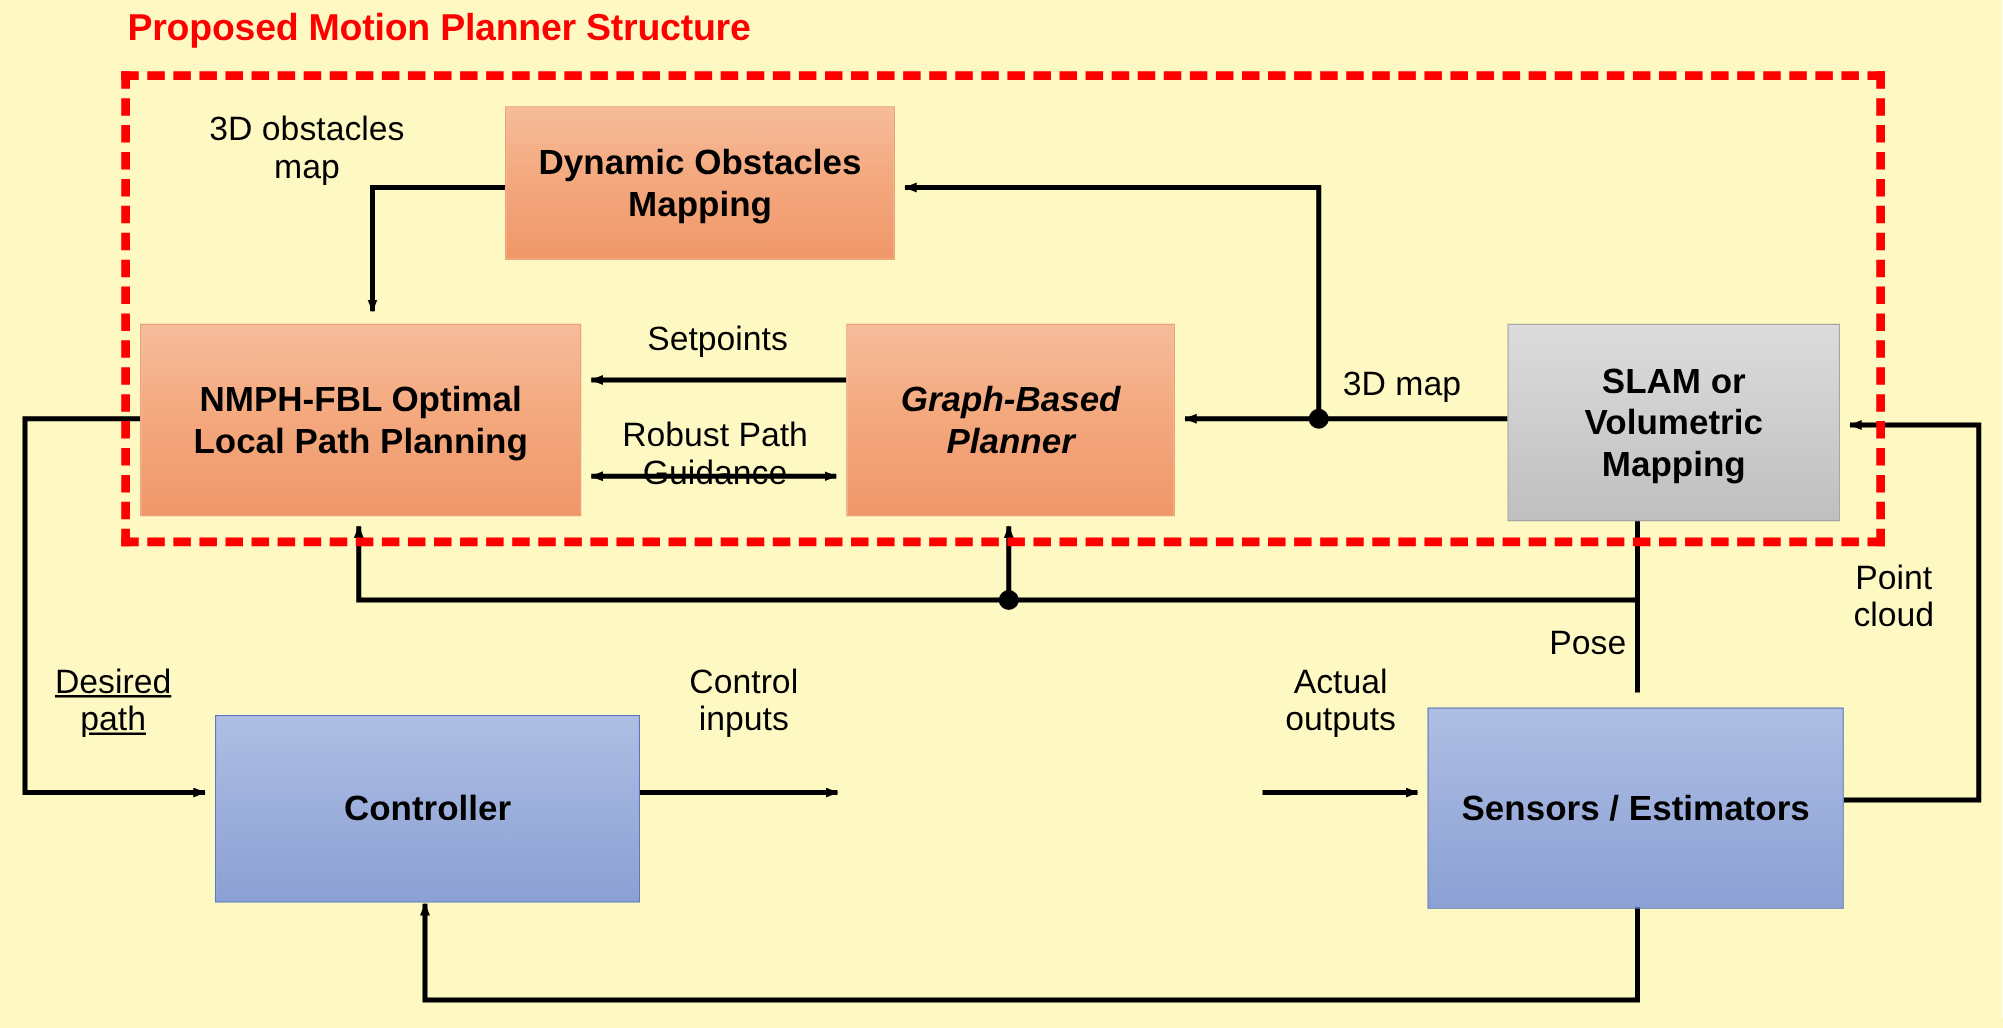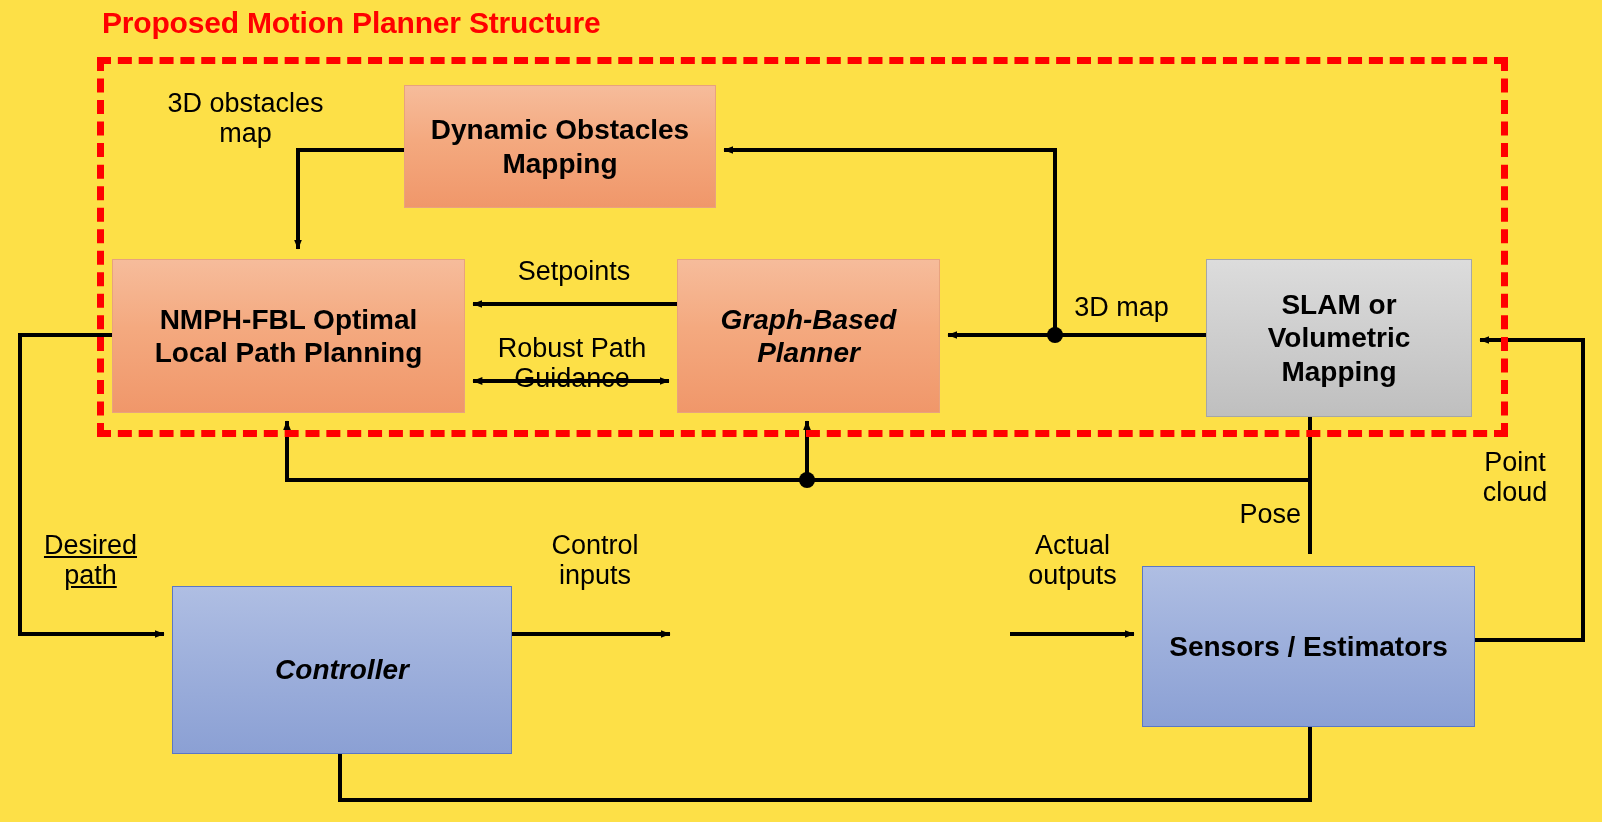--- a/index.html
+++ b/index.html
@@ -1,19 +1,19 @@
 <!DOCTYPE html>
 <html><head>
 <meta charset="utf-8">
 <style>
   html,body{margin:0;padding:0;background:#ffffff;}
   #root{
     position:relative;
     width:1602px;height:822px;
-    background:#fde047;
+    background:#fef9c3;
     font-family:"Liberation Sans", sans-serif;
     overflow:hidden;
   }
   #svg-layer{position:absolute;left:0;top:0;width:1602px;height:822px;}
 
   .title{
     position:absolute;
     color:#FF0000;
     font-weight:bold;
     font-size:30px;
@@ -111,21 +111,21 @@
   <div class="title" style="left:102px;top:8px;">Proposed Motion Planner Structure</div>
 
   <div class="node node-orange n-lg" style="left:404px;top:85px;width:312px;height:123px;padding:14px 14px;">Dynamic Obstacles Mapping</div>
 
   <div class="node node-orange n-lg" style="left:112px;top:259px;width:353px;height:154px;padding:0 10px;">NMPH-FBL Optimal Local Path Planning</div>
 
   <div class="node node-orange n-lg" style="left:677px;top:259px;width:263px;height:154px;padding:0 10px;font-style:italic;">Graph-Based Planner</div>
 
   <div class="node node-gray n-lg" style="left:1206px;top:259px;width:266px;height:158px;padding:0 10px;">SLAM  or Volumetric Mapping</div>
 
-  <div class="node node-blue n-lg" style="left:172px;top:586px;width:340px;height:168px;padding:0 10px;font-style:italic;">Controller</div>
+  <div class="node node-blue n-lg" style="left:172px;top:572px;width:340px;height:150px;padding:0 10px;">Controller</div>
 
 
   <div class="node node-blue n-lg" style="left:1142px;top:554px;width:333px;height:161px;padding:0 14px;margin-top:12px;">Sensors / Estimators</div>
 
   <div class="edge-label" style="left:143px;top:89px;width:205px;">
     <div>3D obstacles</div>
     <div>map</div>
   </div>
 
   <div class="edge-label" style="left:494px;top:257px;width:160px;">Setpoints</div>

